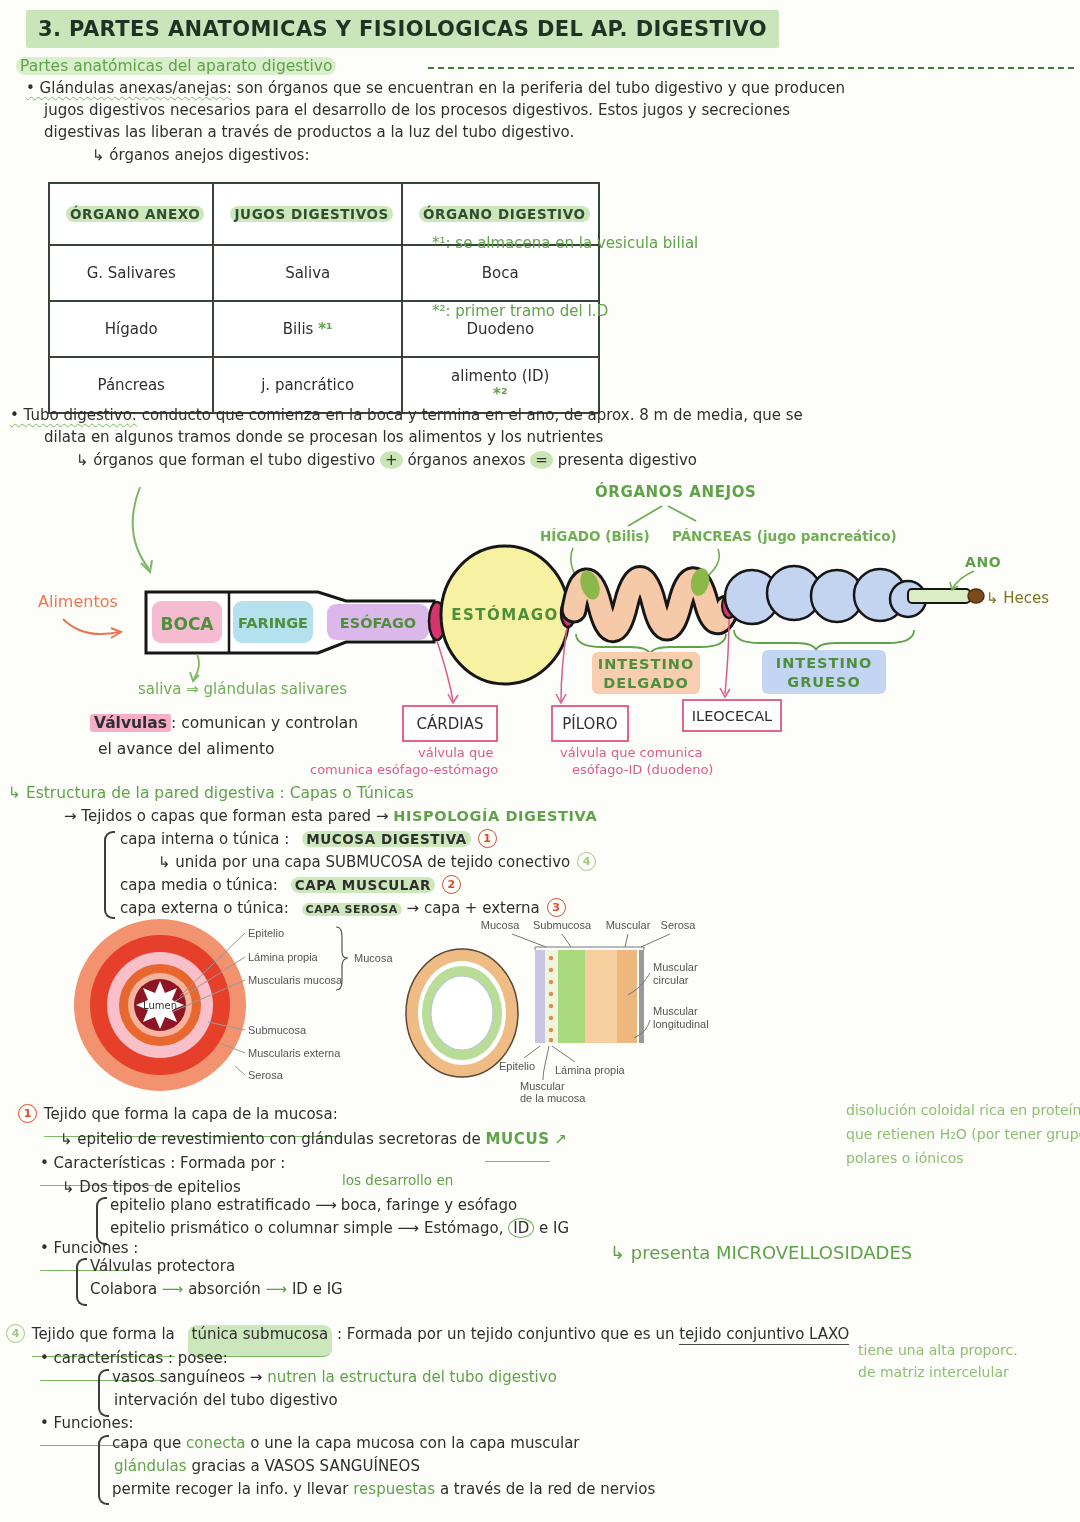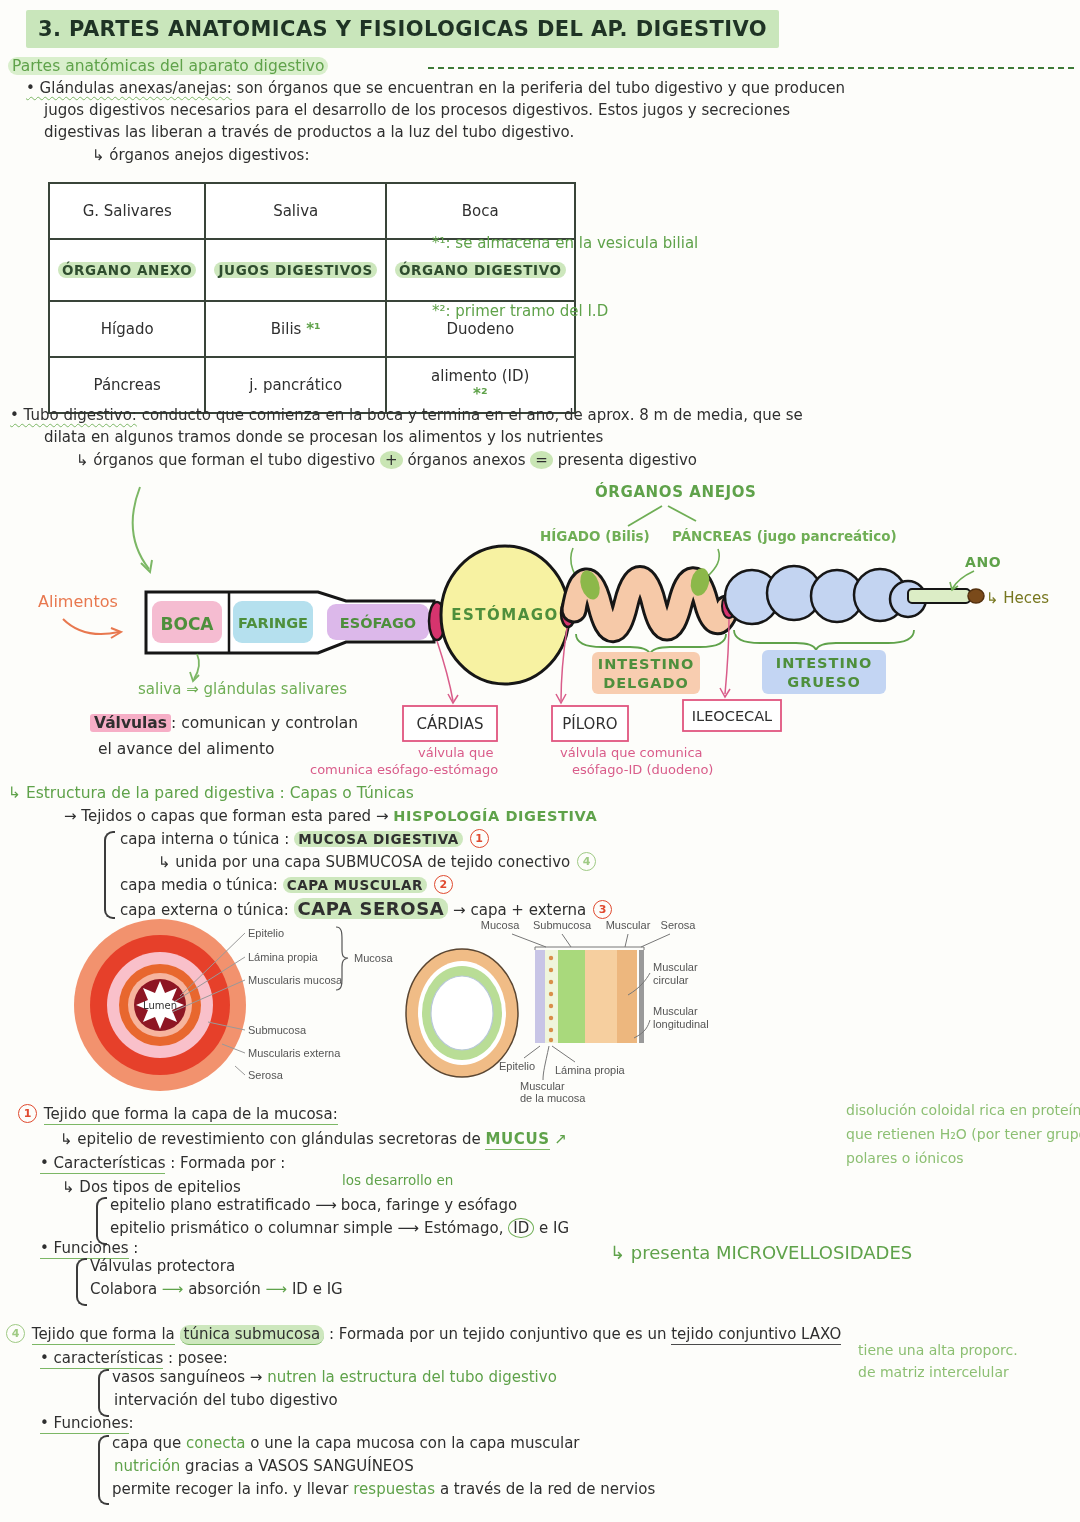--- a/index.html
+++ b/index.html
@@ -3,25 +3,25 @@
 <meta charset="utf-8">
 <style>
   html,body{margin:0;padding:0;}
   body{width:1080px;height:1522px;position:relative;background:#fdfdfa;
        font-family:"DejaVu Sans",sans-serif;color:#2f2f2f;font-size:15px;overflow:hidden;}
   .abs{position:absolute;white-space:nowrap;}
   .ink{color:#2f2f2f;}
   .green{color:#5fa24a;}
   .lightgreen{color:#8cbf72;}
   .caps{font-weight:bold;letter-spacing:.6px;}
-  .hl-green{background:#cde7bd;padding:0 4px;border-radius:9px;}
+  .hl-green{background:#cde7bd;padding:0 4px;border-radius:9px;margin-left:8px;}
   .hl-pink{background:#f6aec6;padding:0 4px;border-radius:3px;}
   .hl-round{background:#c9e5b4;border-radius:50%;padding:0 5px;}
   .wavy{text-decoration:underline;text-decoration-style:wavy;text-decoration-color:#7cb765;text-underline-offset:3px;text-decoration-thickness:1px;}
-  .gul{border-bottom:1.6px solid #7cb765;padding-bottom:1px;}
+  .gul{border-bottom:1.6px solid #7cb765;padding-bottom:13px;}
   .dul{border-bottom:1.6px solid #4a4a4a;padding-bottom:1px;}
   .title-bar{background:#c9e6bb;color:#1f3325;font-weight:bold;font-size:21px;
              letter-spacing:.4px;padding:7px 12px;border-radius:2px;}
   .dashes{border-top:2px dashed #3e7a37;height:0;}
   .circlenum{display:inline-flex;align-items:center;justify-content:center;
              width:17px;height:17px;border-radius:50%;font-size:11px;font-weight:bold;
              vertical-align:2px;margin:0 2px;}
   .circlenum.red{border:1.7px solid #e04a2f;color:#e04a2f;}
   .circlenum.lg{border:1.7px solid #9fca84;color:#9fca84;}
   .circle-id{border:1.6px solid #6fae55;border-radius:50%;padding:0 4px;}
@@ -50,28 +50,28 @@
   <span class="ink wavy" style="font-weight:500;">• Glándulas anexas/anejas:</span><span class="ink"> son órganos que se encuentran en la periferia del tubo digestivo y que producen</span>
 </div>
 <div class="abs ink" style="left:44px;top:101px;">jugos digestivos necesarios para el desarrollo de los procesos digestivos. Estos jugos y secreciones</div>
 <div class="abs ink" style="left:44px;top:123px;">digestivas las liberan a través de productos a la luz del tubo digestivo.</div>
 <div class="abs ink" style="left:92px;top:146px;">↳ órganos anejos digestivos:</div>
 
 <div class="abs" style="left:48px;top:182px;">
   <table class="notes">
     <tbody>
         <tr>
+      <th><span class="hl-green caps" style="font-size:13.5px;color:#2f4d2f;">ÓRGANO ANEXO</span></th>
+      <th><span class="hl-green caps" style="font-size:13.5px;color:#2f4d2f;">JUGOS DIGESTIVOS</span></th>
+      <th><span class="hl-green caps" style="font-size:13.5px;color:#2f4d2f;">ÓRGANO DIGESTIVO</span></th>
+    </tr>
+    <tr>
       <td>G. Salivares</td>
       <td>Saliva</td>
       <td>Boca</td>
-    </tr>
-    <tr>
-      <th><span class="hl-green caps" style="font-size:13.5px;color:#2f4d2f;">ÓRGANO ANEXO</span></th>
-      <th><span class="hl-green caps" style="font-size:13.5px;color:#2f4d2f;">JUGOS DIGESTIVOS</span></th>
-      <th><span class="hl-green caps" style="font-size:13.5px;color:#2f4d2f;">ÓRGANO DIGESTIVO</span></th>
     </tr>
     <tr>
       <td>Hígado</td>
       <td><span>Bilis</span> <span class="mark">*¹</span></td>
       <td>Duodeno</td>
     </tr>
     <tr>
       <td>Páncreas</td>
       <td>j. pancrático</td>
       <td><span>alimento (ID)</span><br><span class="mark">*²</span></td>
@@ -221,21 +221,21 @@
   <span class="ink">↳ unida por una capa SUBMUCOSA de tejido conectivo</span>
   <span class="circlenum lg">4</span>
 </div>
 <div class="abs" style="left:120px;top:875px;">
   <span class="ink">capa media o túnica:</span>
   <span class="hl-green ink caps" style="font-size:13.5px;">CAPA MUSCULAR</span>
   <span class="circlenum red">2</span>
 </div>
 <div class="abs" style="left:120px;top:898px;">
   <span class="ink">capa externa o túnica:</span>
-  <span class="hl-green ink caps" style="font-size:18px;">CAPA SEROSA</span>
+  <span class="hl-green ink caps" style="font-size:11px;">CAPA SEROSA</span>
   <span class="ink">→ capa + externa</span>
   <span class="circlenum red">3</span>
 </div>
 
 <svg class="abs" style="left:0;top:905px;" width="770" height="210" viewBox="0 905 770 210" xmlns="http://www.w3.org/2000/svg">
 
   <g>
     <circle cx="160" cy="1005" r="86" fill="#f2926e"></circle>
     <circle cx="160" cy="1005" r="70" fill="#e6402a"></circle>
     <circle cx="160" cy="1005" r="53" fill="#f9c0ca"></circle>
@@ -379,20 +379,20 @@
 <div class="abs" style="left:40px;top:1414px;">
   <span class="ink gul">• Funciones</span><span class="ink">:</span>
 </div>
 <div class="brace" style="left:98px;top:1435px;height:66px;"></div>
 <div class="abs" style="left:112px;top:1434px;">
   <span class="ink">capa que</span>
   <span class="green">conecta</span>
   <span class="ink">o une la capa mucosa con la capa muscular</span>
 </div>
 <div class="abs" style="left:114px;top:1457px;">
-  <span class="green">nutrición</span>
+  <span class="green">glándulas</span>
   <span class="ink">gracias a VASOS SANGUÍNEOS</span>
 </div>
 <div class="abs" style="left:112px;top:1480px;">
   <span class="ink">permite recoger la info. y llevar</span>
   <span class="green">respuestas</span>
   <span class="ink">a través de la red de nervios</span>
 </div>
 
 </body></html>

